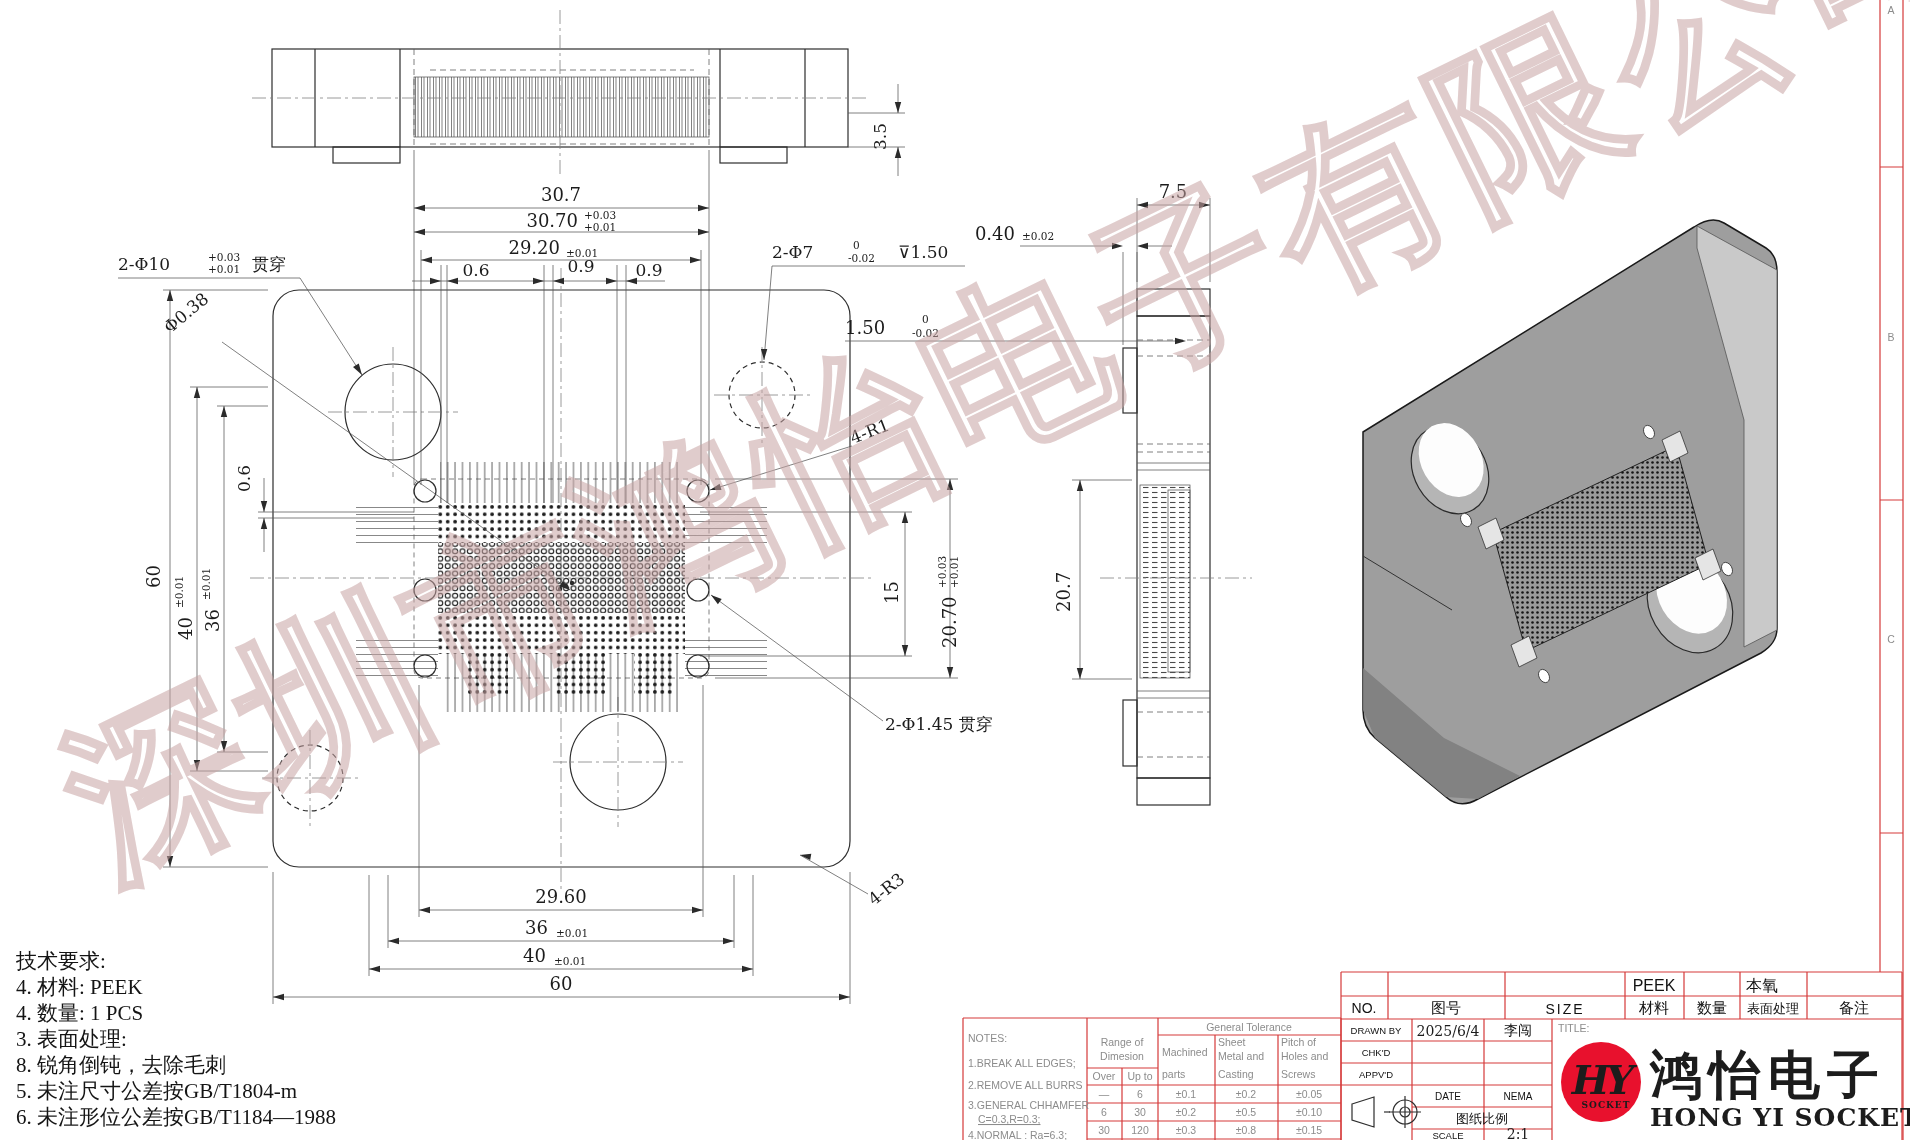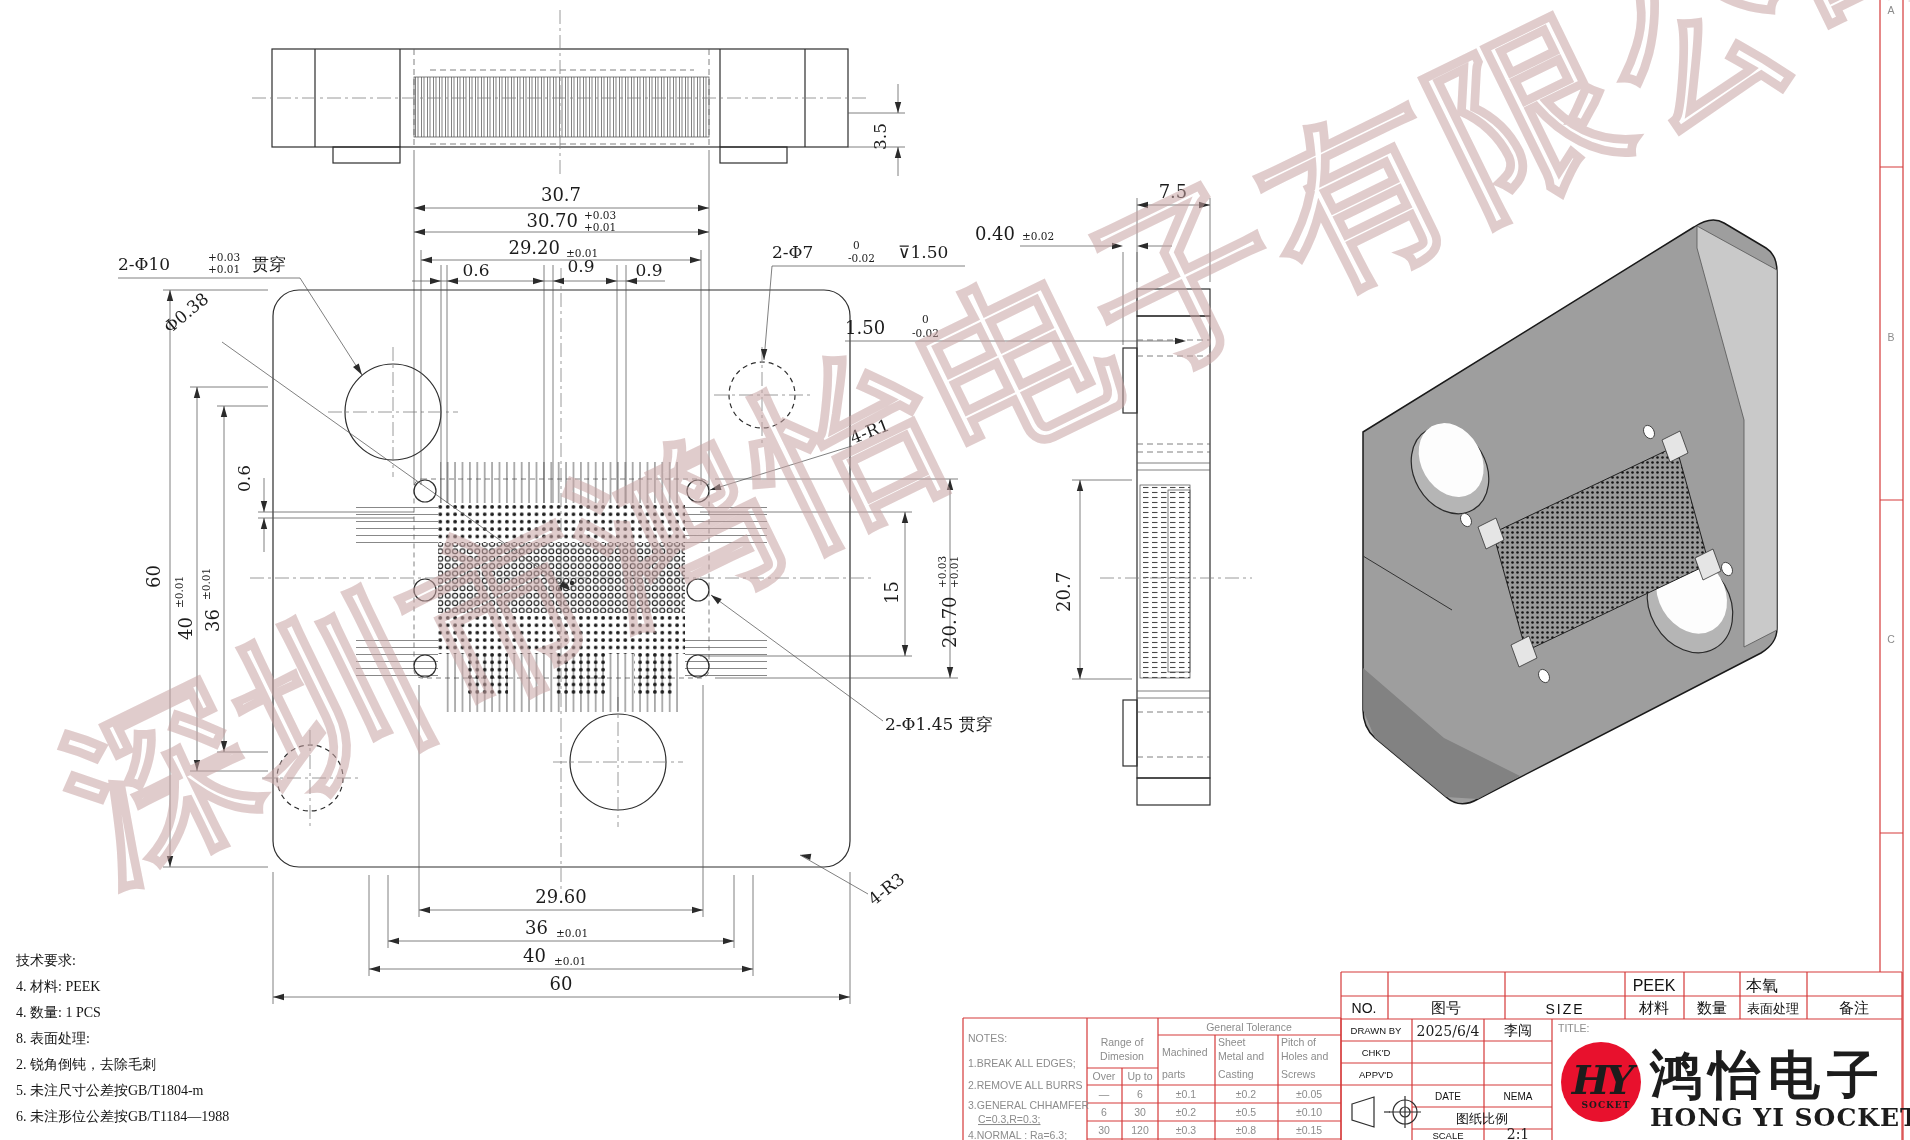--- a/index.html
+++ b/index.html
@@ -18,21 +18,21 @@
   .red{stroke:#d53a3a;fill:none;stroke-width:1.2}
   .gtxt{fill:#8c8c8c;font-family:"Liberation Sans",sans-serif;font-size:10.5px}
   .btxt{fill:#111;font-family:"Liberation Sans",sans-serif}
   .arr{fill:#2b2b2b;stroke:none}
   .watermark{position:absolute;left:28px;top:712px;z-index:5;pointer-events:none;
     transform:rotate(-26deg);transform-origin:0 0;white-space:nowrap;
     font-size:182px;letter-spacing:8px;color:transparent;
     -webkit-text-stroke:3px rgba(198,162,162,.55);
     font-family:"Liberation Sans",sans-serif;font-weight:bold;}
   .techreq{position:absolute;left:16px;top:948px;z-index:2;color:#141414;
-    font-family:"Liberation Serif",serif;font-size:14px;line-height:26px;}
+    font-family:"Liberation Serif",serif;font-size:21px;line-height:26px;}
 </style>
 </head>
 <body>
 
 <div class="sheet">
 <svg width="1910" height="1140" viewBox="0 0 1910 1140">
   <defs>
     <pattern id="pvline" width="6" height="6" patternUnits="userSpaceOnUse">
       <path d="M1.5,0 V6 M4,0 V6" stroke="#4a4a4a" stroke-width="0.7"></path>
     </pattern>
@@ -378,20 +378,20 @@
     <text x="1606" y="1108" text-anchor="middle" font-size="9" font-weight="bold" fill="#ffffff" letter-spacing="1" font-family="Liberation Sans, sans-serif">SOCKET</text>
     <text x="1650" y="1093" font-size="52" font-weight="bold" fill="#1f35cc" letter-spacing="7" font-family="Liberation Sans, sans-serif">鸿怡电子</text>
     <text x="1650" y="1126" font-size="25" font-weight="bold" fill="#0a0a0a" letter-spacing="1" font-family="Liberation Sans, sans-serif">HONG YI SOCKET</text>
   </g>
 </svg>
 
 <div class="techreq">
   <div>技术要求:</div>
   <div>4. 材料: PEEK</div>
   <div>4. 数量: 1 PCS</div>
-  <div>8. 表面处理:</div>
-  <div>2. 锐角倒钝，去除毛刺</div>
+  <div>3. 表面处理:</div>
+  <div>8. 锐角倒钝，去除毛刺</div>
   <div>5. 未注尺寸公差按GB/T1804-m</div>
   <div>6. 未注形位公差按GB/T1184—1988</div>
 </div>
 
 <div class="watermark">深圳市鸿怡电子有限公司</div>
 </div>
 
 </body></html>

